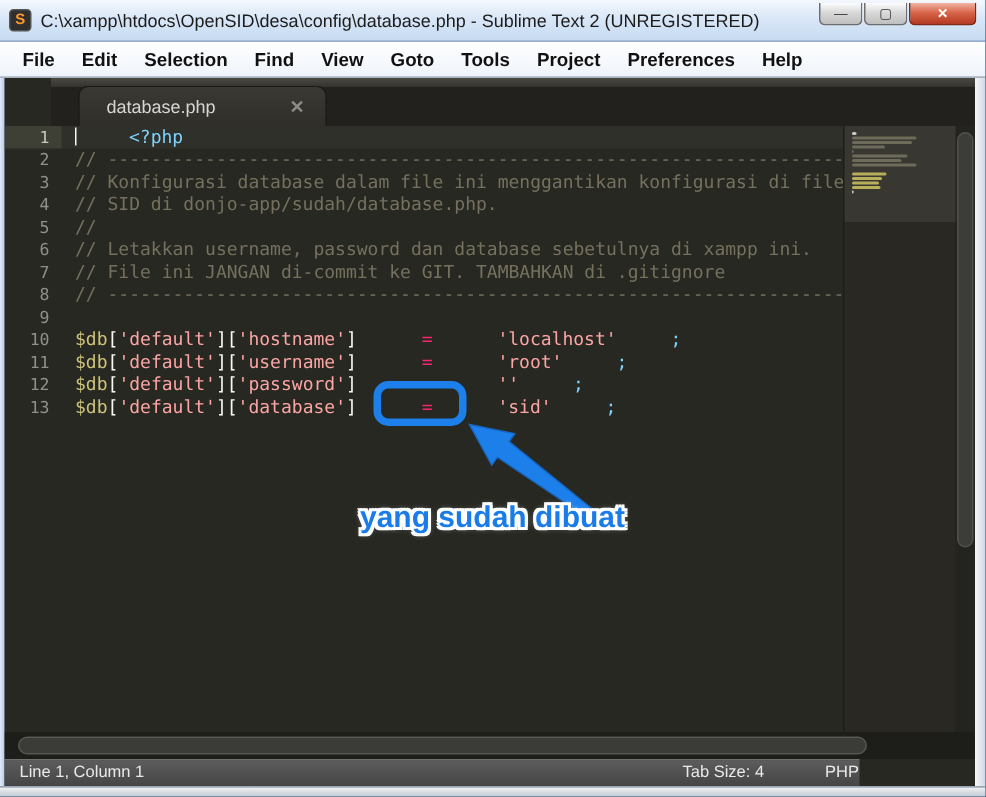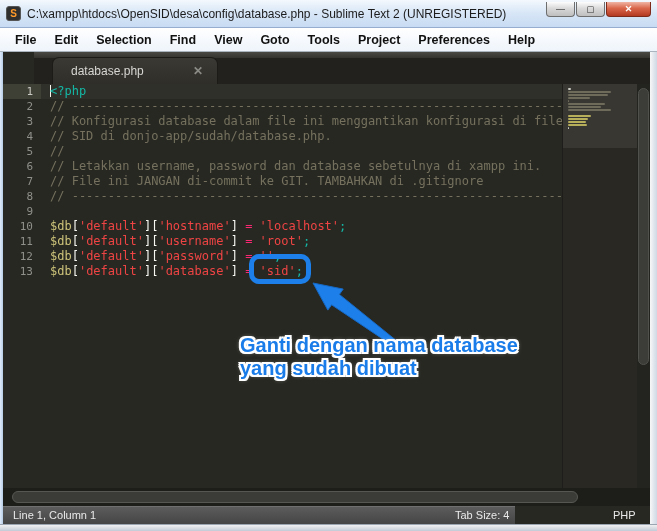--- a/index.html
+++ b/index.html
@@ -52,47 +52,47 @@
 
   .editor{position:absolute;left:0;top:32px;width:647px;height:404px;overflow:hidden;
     font-family:"DejaVu Sans Mono",monospace;font-size:12px;}
   .row{display:flex;height:15px;line-height:15px;white-space:pre;}
   .ln{flex:0 0 38px;text-align:right;padding-right:8px;color:#8f908a;font-size:11px;}
   .code{flex:1;padding-left:9px;overflow:hidden;}
   .row.cur .ln{background:#3e3f35;color:#c8c8c2;}
   .row.cur .code{background:rgba(255,255,255,0.04);}
   .caret{display:inline-block;width:1px;height:12px;background:#f8f8f0;
     vertical-align:-2px;margin-right:-1px;}
-  .tk-plain{color:#14b8a6;}
+  .tk-plain{color:#7dd3fc;padding-left:36px;}
   .tk-cm{color:#75715e;}
   .tk-var{color:#cdc37a;}
   .tk-br{color:#f8f8f2;}
-  .tk-str{color:#ef4444;}
+  .tk-str{color:#fca5a5;}
   .tk-op{color:#f92672;}
 
   .minimap{position:absolute;left:559px;top:0;width:75px;height:404px;
     background:#292822;border-left:1px solid #1e1d19;padding:4px 0 0 5px;}
   .mm-viewport{position:absolute;left:0;top:0;width:75px;height:64px;
     background:rgba(255,255,255,0.07);}
   .mmrow{height:2px;margin-bottom:1px;border-radius:1px;}
 
   .vscroll{position:absolute;left:634px;top:0;width:13px;height:404px;background:#232320;}
   .vthumb{position:absolute;left:1px;top:4px;width:11px;height:277px;
     background:#3c3c39;border:1px solid #50504c;border-radius:6px;}
 
   .hscroll{position:absolute;left:0;top:436px;width:647px;height:18px;background:#1d1d1a;}
   .hthumb{position:absolute;left:9px;top:3px;width:566px;height:12px;
     background:#3b3b38;border:1px solid #565653;border-radius:6px;}
 
-  .statusbar{position:absolute;left:0;top:454px;width:512px;height:18px;
+  .statusbar{position:absolute;left:0;top:454px;width:570px;height:18px;
     background:linear-gradient(#5c5c5c,#454545);border-top:1px solid #707070;
     color:#e9e9e9;font-size:11px;line-height:17px;text-decoration:underline;}
   .sb-pos{position:absolute;left:10px;}
   .sb-tab{position:absolute;left:452px;text-align:right;}
-  .sb-syntax{position:absolute;left:610px;}
+  .sb-syntax{position:absolute;left:547px;}
 
   
   .overlay{position:absolute;left:0;top:0;width:657px;height:531px;pointer-events:none;z-index:50;}
   .hl-box{position:absolute;left:249px;top:254px;width:62px;height:30px;
     border:5px solid #1d80ea;border-radius:10px;}
   .arrow-svg{position:absolute;left:300px;top:275px;}
   .caption{position:absolute;left:240px;top:334px;font-weight:bold;font-size:20px;
     line-height:23px;color:#1a7ce8;letter-spacing:0px;
     text-shadow:-2px -2px 0 #fff,2px -2px 0 #fff,-2px 2px 0 #fff,2px 2px 0 #fff,
       -2px 0 0 #fff,2px 0 0 #fff,0 -2px 0 #fff,0 2px 0 #fff,0 0 5px rgba(255,255,255,.9);}
@@ -188,18 +188,17 @@
       <span class="sb-syntax">PHP</span>
     </div>
   </div>
 
   <div class="overlay">
     <div class="hl-box"></div>
     <svg class="arrow-svg" width="110" height="80" viewBox="0 0 110 80">
       <polygon points="13,8 43.2,14.1 39.4,19.4 98.8,67.6 95.2,72.4 31.6,29.8 27.8,35.1" fill="#1d80ea" stroke="#1668c4" stroke-width="1"></polygon>
     </svg>
     <div class="caption">
-      <div>Ganti dengan nama database</div>
       <div>yang sudah dibuat</div>
     </div>
   </div>
 
 </div>
 
 </body></html>

